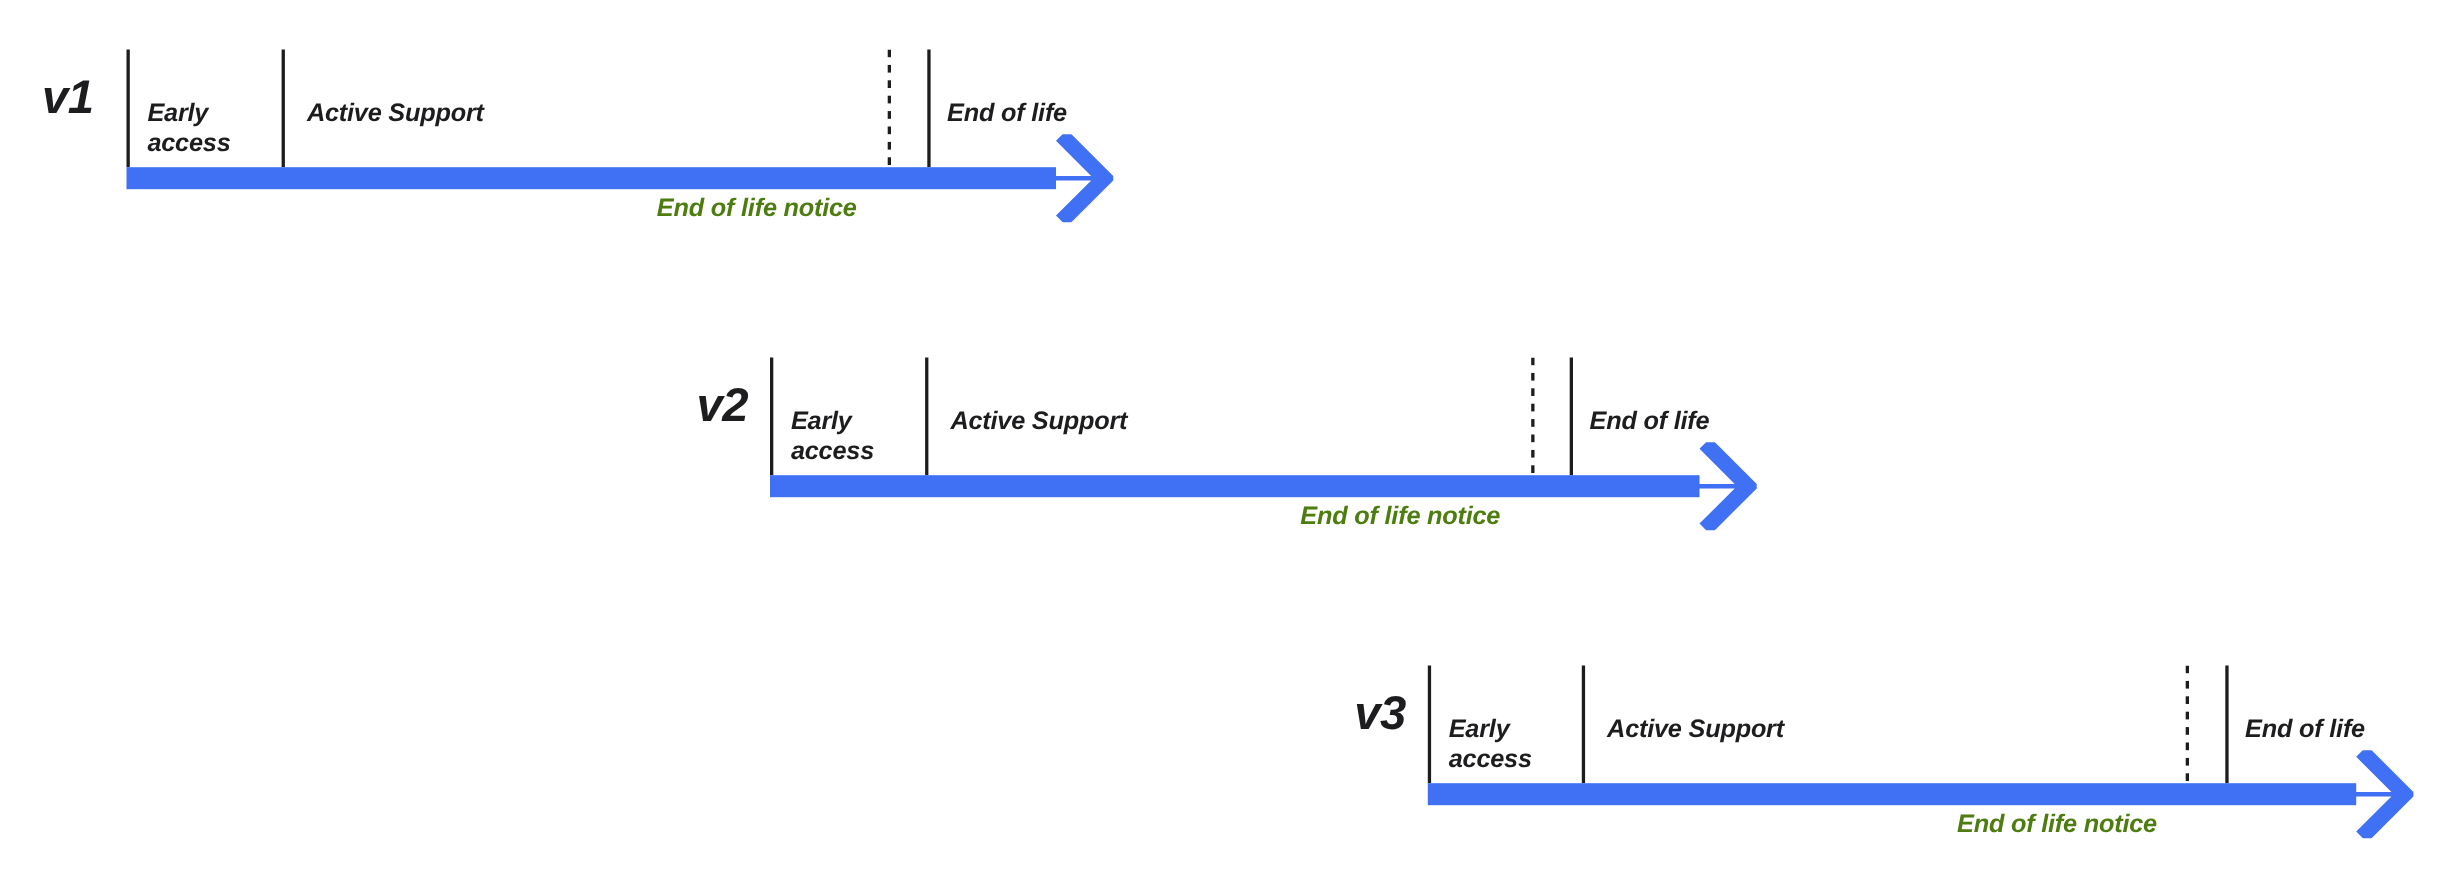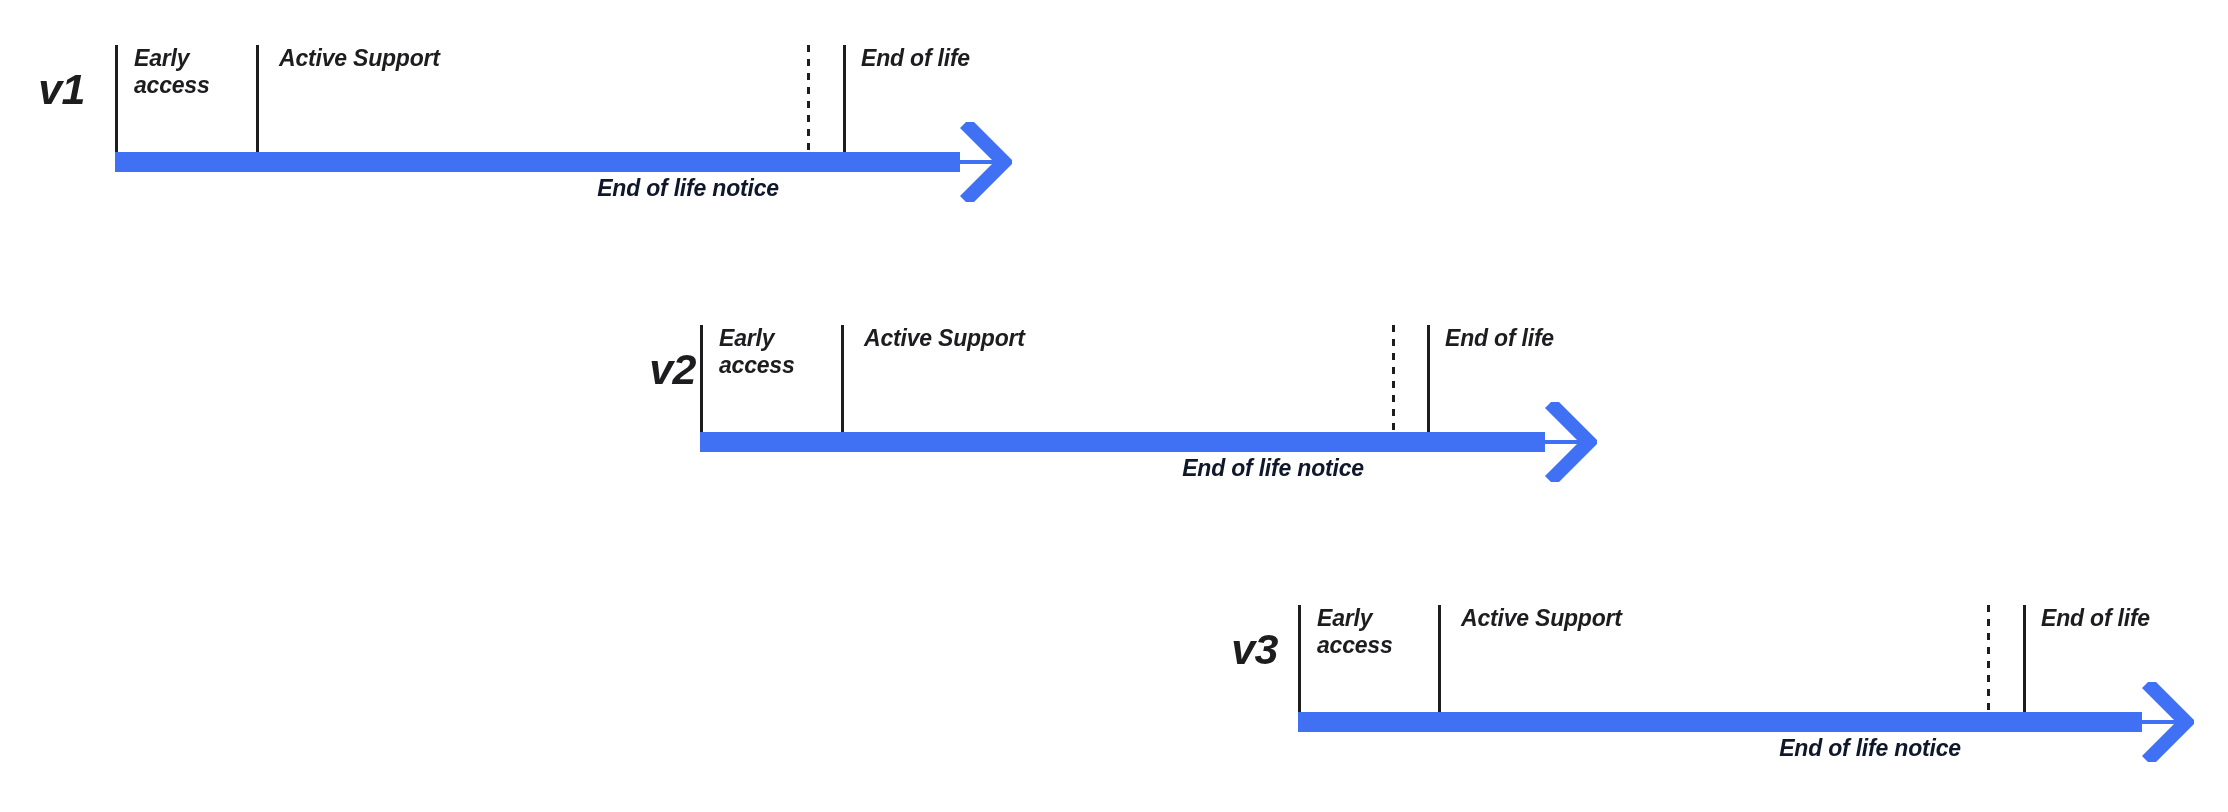--- a/index.html
+++ b/index.html
@@ -58,28 +58,29 @@
 
   
   .phase-label {
     position: absolute;
     font-size: 23px;
     font-weight: 700;
     color: #1d1d1f;
     line-height: 1.18;
     white-space: pre-line;
     letter-spacing: -0.2px;
+    margin-top: 44px;
   }
 
   
   .notice-label {
     position: absolute;
     font-size: 23px;
     font-weight: 700;
-    color: #0f172a;
+    color: #4d7c0f;
     line-height: 1.18;
     white-space: nowrap;
     letter-spacing: -0.2px;
     text-align: center;
   }
 
   
   .timeline-bar {
     position: absolute;
     height: 20px;
@@ -104,21 +105,21 @@
 access</div>
       <div class="phase-label" style="left: 279px; top: 45px; width: 520px;">Active Support</div>
       <div class="phase-label" style="left: 861px; top: 45px; width: 300px;">End of life</div>
       <div class="timeline-bar" style="left: 115px; top: 152px; width: 845px; height: 20px; background: rgb(64, 112, 244);"></div>
       <div class="arrow-head" style="left: 952px; top: 122px; width: 72px; height: 80px;"><svg width="72" height="80" viewBox="0 0 72 80">
           <path d="M8 6 L18 -4 L60 38 L60 42 L18 84 L8 74 L40 42 L0 42 L0 38 L40 38 Z" fill="#4070f4"></path>
         </svg></div>
       <div class="notice-label" style="left: 488px; top: 175px; width: 400px;">End of life notice</div>
     </div>
     <div class="track" style="left: 0px; top: 0px; width: 100%; height: 100%;">
-      <div class="version-label" style="left: 624px; top: 348px; width: 72px;">v2</div>
+      <div class="version-label" style="left: 608px; top: 348px; width: 72px;">v2</div>
       <div class="tick" style="left: 700px; top: 325px; height: 107px;"></div>
       <div class="tick" style="left: 841px; top: 325px; height: 107px;"></div>
       <div class="tick-dashed" style="left: 1392px; top: 325px; height: 107px;"></div>
       <div class="tick" style="left: 1427px; top: 325px; height: 107px;"></div>
       <div class="phase-label" style="left: 719px; top: 325px; width: 118px;">Early
 access</div>
       <div class="phase-label" style="left: 864px; top: 325px; width: 520px;">Active Support</div>
       <div class="phase-label" style="left: 1445px; top: 325px; width: 300px;">End of life</div>
       <div class="timeline-bar" style="left: 700px; top: 432px; width: 845px; height: 20px; background: rgb(64, 112, 244);"></div>
       <div class="arrow-head" style="left: 1537px; top: 402px; width: 72px; height: 80px;"><svg width="72" height="80" viewBox="0 0 72 80">

